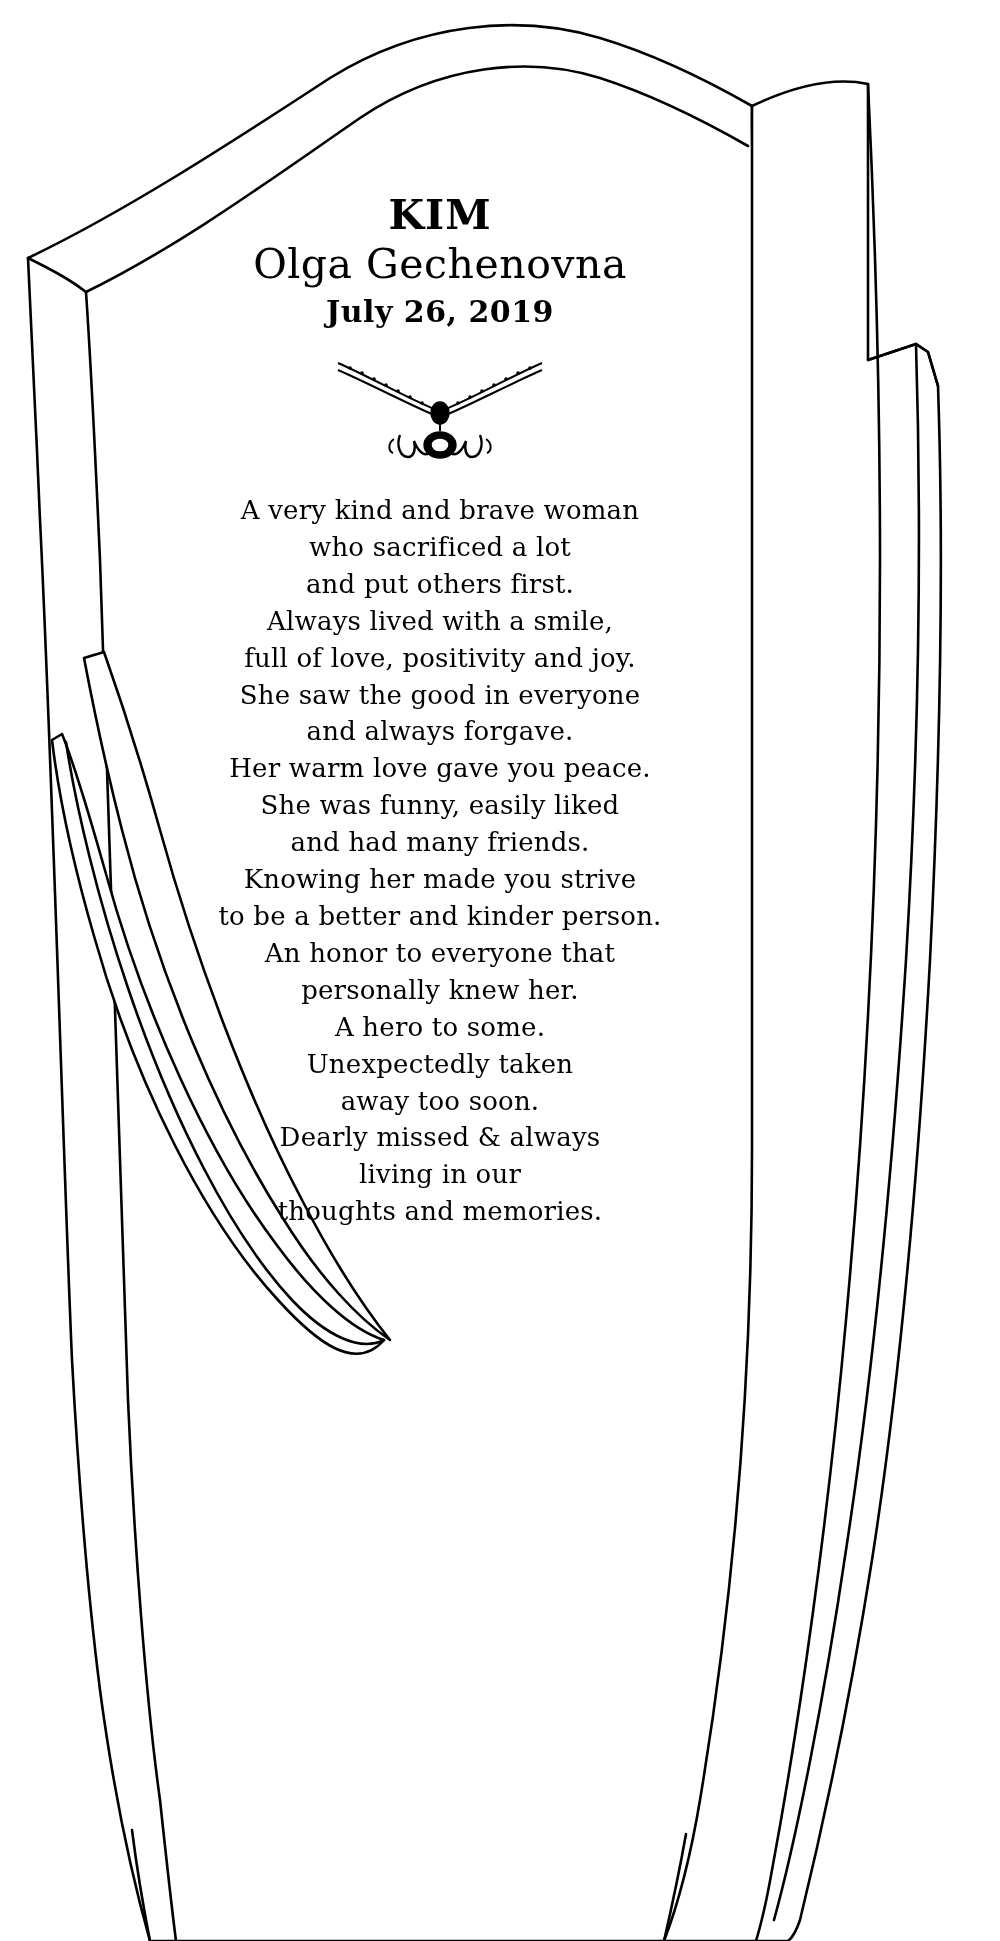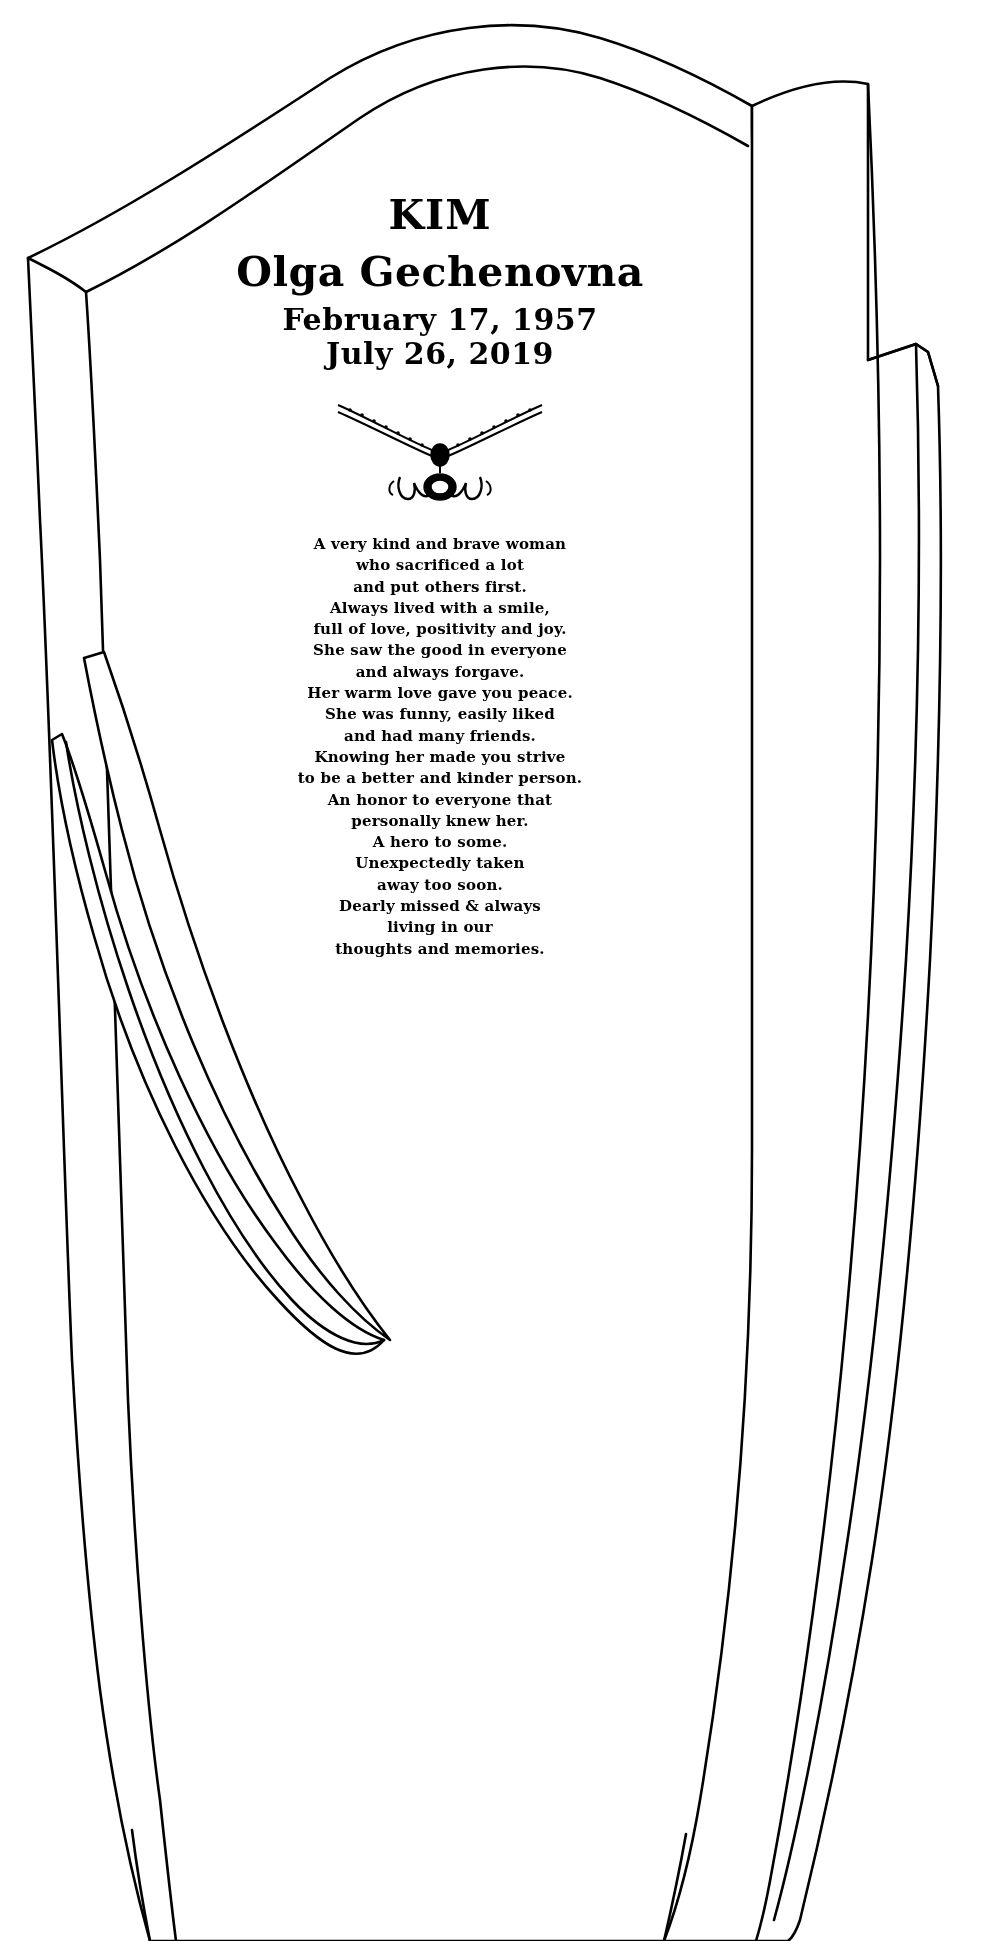--- a/index.html
+++ b/index.html
@@ -39,42 +39,42 @@
   }
   .surname {
     font-family: "DejaVu Serif", serif;
     font-weight: bold;
     font-size: 41px;
     letter-spacing: 1px;
     margin: 0 0 6px 0;
   }
   .givenname {
     font-family: "DejaVu Serif", serif;
-    font-weight: bold;
+    font-weight: normal;
     font-size: 41px;
     letter-spacing: 0.5px;
-    margin: 16px 0 12px 0;
+    margin: 8px 0 12px 0;
   }
   .date-line {
     font-family: "DejaVu Serif", serif;
     font-weight: bold;
     font-size: 30px;
     letter-spacing: 0.5px;
     margin: 0 0 4px 0;
   }
   #emblem-wrap {
     margin: 26px 0 24px 0;
     display: flex;
     justify-content: center;
     align-items: center;
   }
   #epitaph {
     font-family: "DejaVu Serif", serif;
-    font-weight: bold;
-    font-size: 15px;
+    font-weight: normal;
+    font-size: 26px;
     line-height: 1.42;
     letter-spacing: 0.2px;
     margin: 0;
     white-space: pre-line;
   }
 </style>
 </head>
 <body>
 
 <div id="monument-stage">
@@ -160,21 +160,20 @@
 
       <path d="M 150 1941 C 142 1900, 136 1862, 132 1830" fill="none"></path>
       <path d="M 664 1941 C 672 1906, 680 1868, 686 1834" fill="none"></path>
 
     </g>
   </svg>
 
   <div id="inscription-block">
     <div class="surname">KIM</div>
     <div class="givenname">Olga Gechenovna</div>
-    <div class="date-line">February 17, 1957</div>
     <div class="date-line">July 26, 2019</div>
 
     <div id="emblem-wrap">
       <svg width="220" height="115" viewBox="0 0 220 115">
         <g stroke="#000000" fill="none" stroke-width="1.4">
 
           <path d="M 8 10 C 40 24, 75 44, 104 56" stroke-width="2"></path>
           <path d="M 8 17 C 40 31, 76 50, 104 62" stroke-width="2"></path>
 
           <path d="M 212 10 C 180 24, 145 44, 116 56" stroke-width="2"></path>

